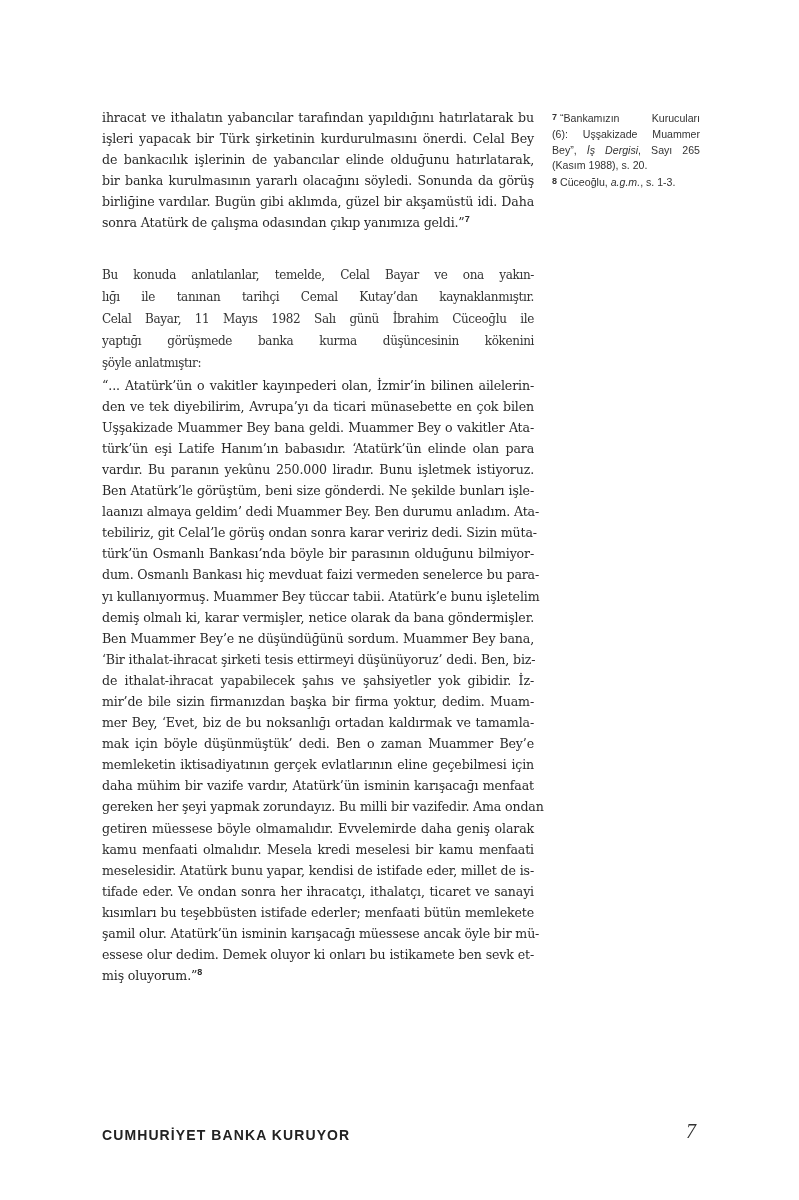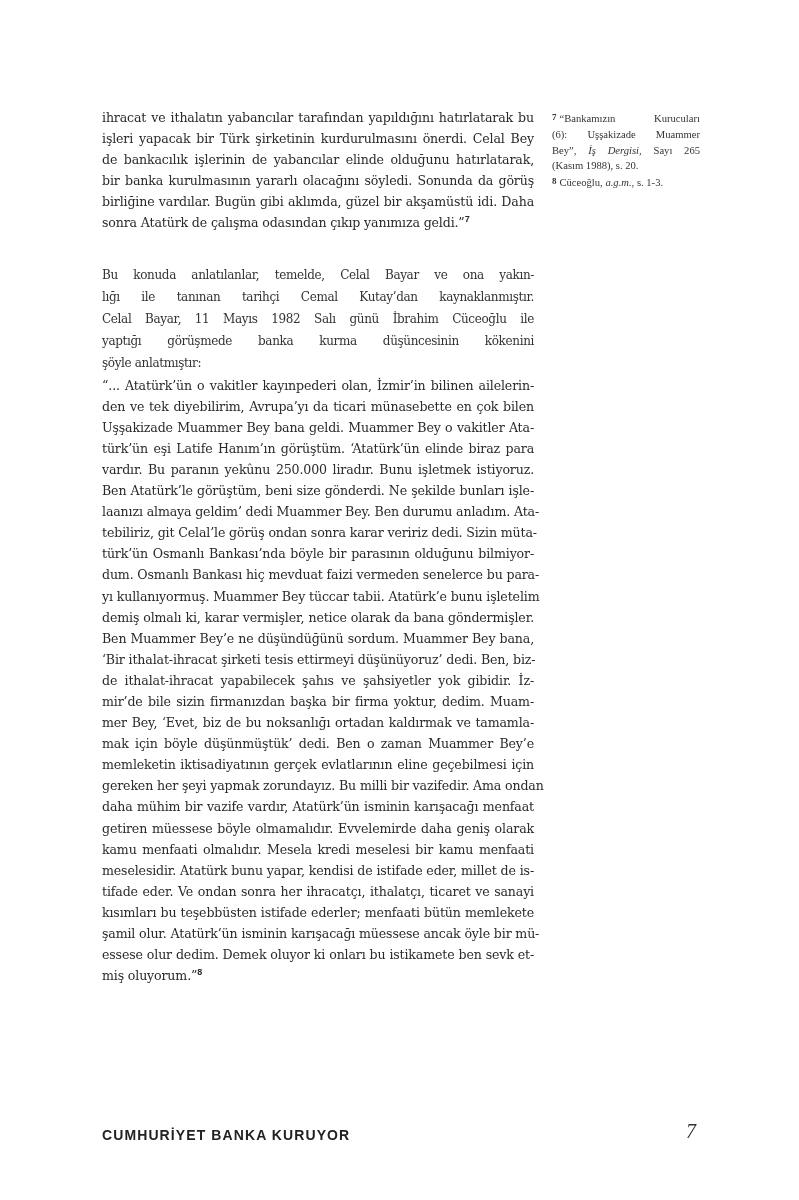--- a/index.html
+++ b/index.html
@@ -19,21 +19,21 @@
   .lead {
     margin: 0; font-size: 12px; line-height: 22.2px; text-align: justify;
     letter-spacing: -0.35px; color: #333;
   }
   .lead-block { margin-bottom: 0px; }
   sup { font-family: "Liberation Sans", sans-serif; font-weight: bold; font-size: 9px; line-height: 0; vertical-align: 5px; }
   .line { display: block; text-align: justify; text-align-last: justify; white-space: nowrap; }
   .line.last { text-align-last: left; }
   .sidenotes {
     position: absolute; left: 552px; top: 110px; width: 148px;
-    font-family: Liberation Serif, serif; font-size: 10.6px; line-height: 15.8px; color: #333;
+    font-family: Liberation Sans, sans-serif; font-size: 10.6px; line-height: 15.8px; color: #333;
   }
   .sidenotes .ln { display: block; text-align: justify; text-align-last: justify; white-space: nowrap; }
   .sidenotes .ln.last { text-align-last: left; }
   .fn-num { font-weight: bold; font-size: 9px; vertical-align: 2px; margin-right: 3px; }
   .footer-title {
     position: absolute; left: 102px; top: 1127px;
     font-family: "Liberation Sans", sans-serif; font-weight: bold; font-size: 14px; letter-spacing: 1.1px; color: #222;
   }
   .page-num {
     position: absolute; left: 686px; top: 1120px;
@@ -61,38 +61,38 @@
         <span class="line">Celal Bayar, 11 Mayıs 1982 Salı günü İbrahim Cüceoğlu ile</span>
         <span class="line">yaptığı görüşmede banka kurma düşüncesinin kökenini</span>
         <span class="line last">şöyle anlatmıştır:</span>
       </p>
   </div>
   <div class="quote2">
     <p id="q2">
         <span class="line">“... Atatürk’ün o vakitler kayınpederi olan, İzmir’in bilinen ailelerin-</span>
         <span class="line">den ve tek diyebilirim, Avrupa’yı da ticari münasebette en çok bilen</span>
         <span class="line">Uşşakizade Muammer Bey bana geldi. Muammer Bey o vakitler Ata-</span>
-        <span class="line">türk’ün eşi Latife Hanım’ın görüştüm. ‘Atatürk’ün elinde biraz para</span>
+        <span class="line">türk’ün eşi Latife Hanım’ın babasıdır. ‘Atatürk’ün elinde olan para</span>
         <span class="line">vardır. Bu paranın yekûnu 250.000 liradır. Bunu işletmek istiyoruz.</span>
         <span class="line">Ben Atatürk’le görüştüm, beni size gönderdi. Ne şekilde bunları işle-</span>
         <span class="line">laanızı almaya geldim’ dedi Muammer Bey. Ben durumu anladım. Ata-</span>
         <span class="line">tebiliriz, git Celal’le görüş ondan sonra karar veririz dedi. Sizin müta-</span>
         <span class="line">türk’ün Osmanlı Bankası’nda böyle bir parasının olduğunu bilmiyor-</span>
         <span class="line">dum. Osmanlı Bankası hiç mevduat faizi vermeden senelerce bu para-</span>
         <span class="line">yı kullanıyormuş. Muammer Bey tüccar tabii. Atatürk’e bunu işletelim</span>
         <span class="line">demiş olmalı ki, karar vermişler, netice olarak da bana göndermişler.</span>
         <span class="line">Ben Muammer Bey’e ne düşündüğünü sordum. Muammer Bey bana,</span>
         <span class="line">‘Bir ithalat-ihracat şirketi tesis ettirmeyi düşünüyoruz’ dedi. Ben, biz-</span>
         <span class="line">de ithalat-ihracat yapabilecek şahıs ve şahsiyetler yok gibidir. İz-</span>
         <span class="line">mir’de bile sizin firmanızdan başka bir firma yoktur, dedim. Muam-</span>
         <span class="line">mer Bey, ‘Evet, biz de bu noksanlığı ortadan kaldırmak ve tamamla-</span>
         <span class="line">mak için böyle düşünmüştük’ dedi. Ben o zaman Muammer Bey’e</span>
         <span class="line">memleketin iktisadiyatının gerçek evlatlarının eline geçebilmesi için</span>
+        <span class="line">daha mühim bir vazife vardır, Atatürk’ün isminin karışacağı menfaat</span>
         <span class="line">gereken her şeyi yapmak zorundayız. Bu milli bir vazifedir. Ama ondan</span>
-        <span class="line">daha mühim bir vazife vardır, Atatürk’ün isminin karışacağı menfaat</span>
         <span class="line">getiren müessese böyle olmamalıdır. Evvelemirde daha geniş olarak</span>
         <span class="line">kamu menfaati olmalıdır. Mesela kredi meselesi bir kamu menfaati</span>
         <span class="line">meselesidir. Atatürk bunu yapar, kendisi de istifade eder, millet de is-</span>
         <span class="line">tifade eder. Ve ondan sonra her ihracatçı, ithalatçı, ticaret ve sanayi</span>
         <span class="line">kısımları bu teşebbüsten istifade ederler; menfaati bütün memlekete</span>
         <span class="line">şamil olur. Atatürk’ün isminin karışacağı müessese ancak öyle bir mü-</span>
         <span class="line">essese olur dedim. Demek oluyor ki onları bu istikamete ben sevk et-</span>
         <span class="line last">miş  oluyorum.”<sup>8</sup></span>
       </p>
   </div>

